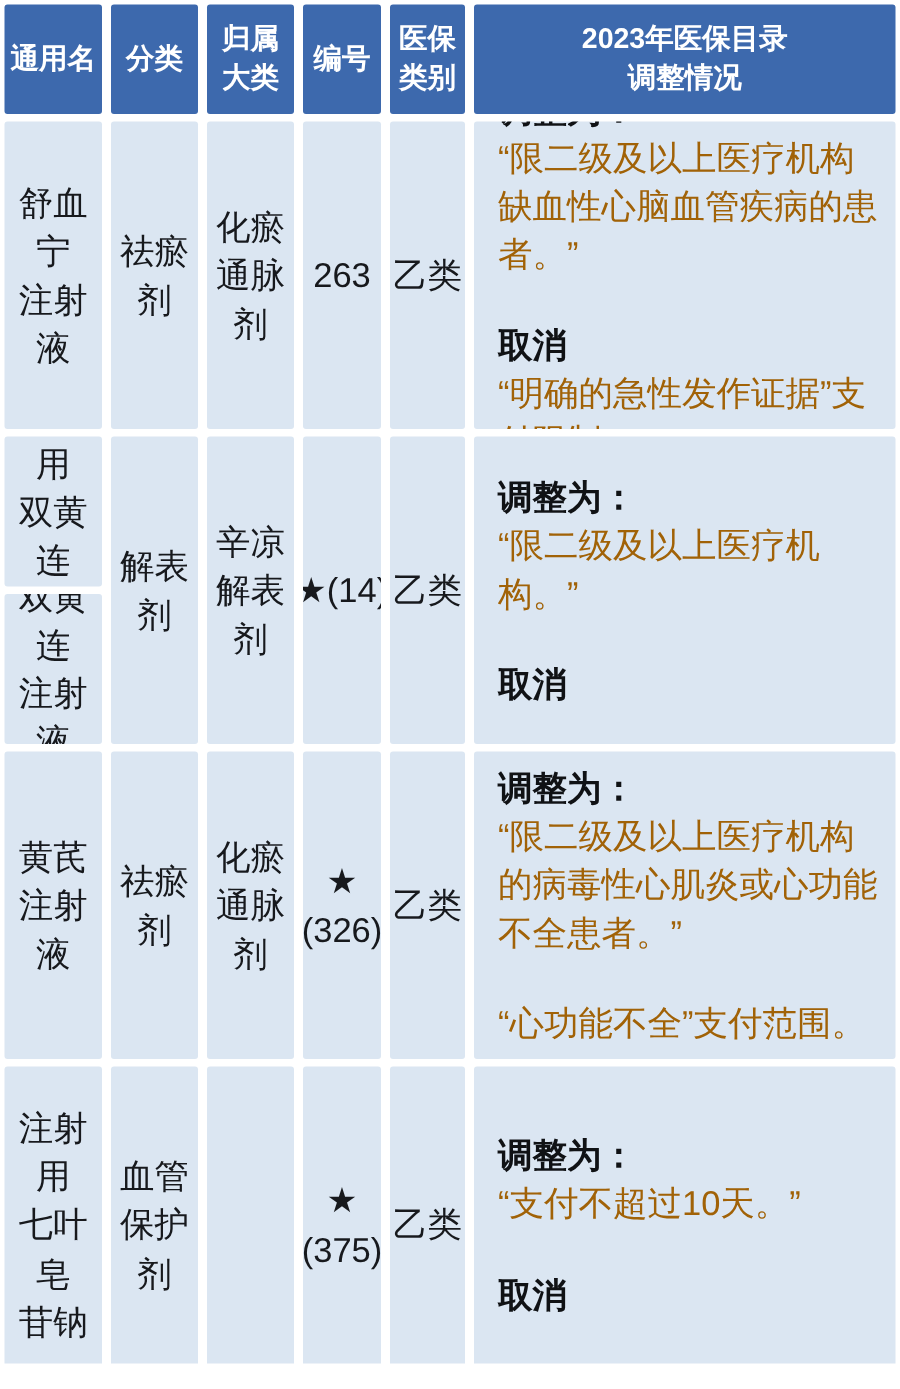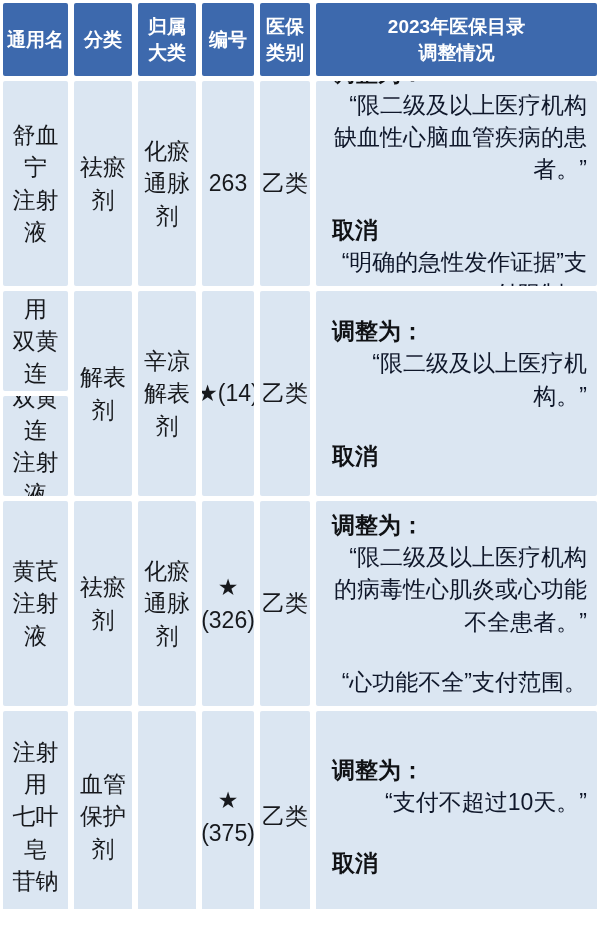--- a/index.html
+++ b/index.html
@@ -57,22 +57,21 @@
       box-sizing: border-box;
     }
     .adj-block + .adj-block {
       margin-top: 28px;
     }
     .adj-label {
       font-weight: bold;
       color: #101215;
     }
     .adj-text {
-      color: #0f172a;
-      text-align: right;
+      color: #a16207;
     }
   </style>
 </head>
 <body>
 
 <div class="page">
   <div class="table-grid">
 
     <div class="cell head">通用名</div>
     <div class="cell head">分类</div>

